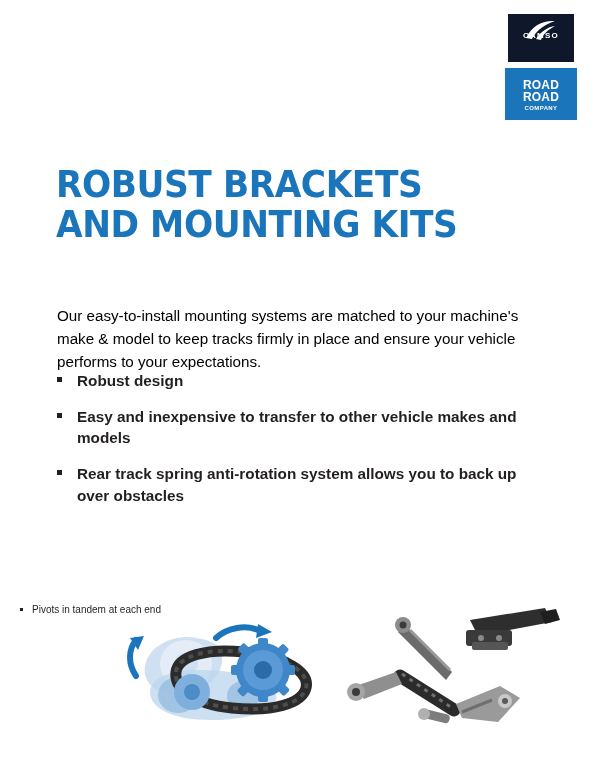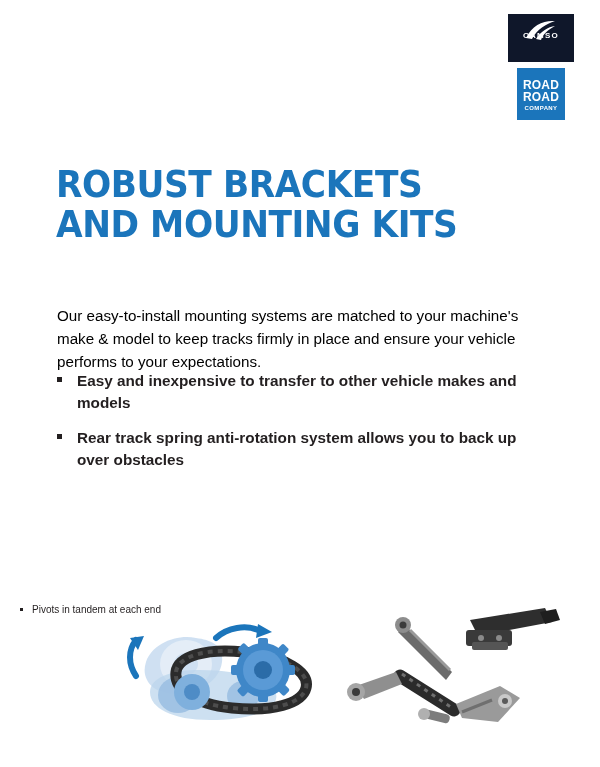--- a/index.html
+++ b/index.html
@@ -48,21 +48,21 @@
     height: 22px;
   }
   .camso-word {
     font-size: 8px;
     letter-spacing: 1.2px;
     color: #ffffff;
     font-weight: bold;
     font-family: "Liberation Sans", sans-serif;
   }
   .roadfree-logo {
-    width: 48px;
+    width: 72px;
     height: 52px;
     background: #1b75bb;
     display: flex;
     flex-direction: column;
     justify-content: center;
     align-items: center;
     line-height: 1.0;
     padding-top: 2px;
   }
   .roadfree-logo .l1,
@@ -188,20 +188,21 @@
 </div>
 
 <h1 class="headline">
   <span class="ln">ROBUST BRACKETS</span>
   <span class="ln">AND MOUNTING KITS</span>
 </h1>
 
 <p class="intro">Our easy-to-install mounting systems are matched to your machine's make &amp; model to keep tracks firmly in place and ensure your vehicle performs to your expectations.</p>
 
 <ul class="bullets">
+  <li>Robust design</li>
   <li>Easy and inexpensive to transfer to other vehicle makes and models</li>
   <li>Rear track spring anti-rotation system allows you to back up over obstacles</li>
 </ul>
 
 <div class="footnote">Pivots in tandem at each end</div>
 
 <div class="art">
   <svg width="600" height="150" viewBox="0 0 600 150">
 
     <g>

